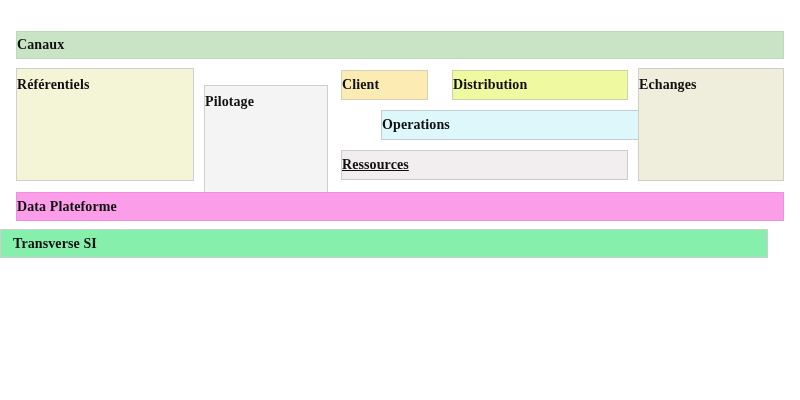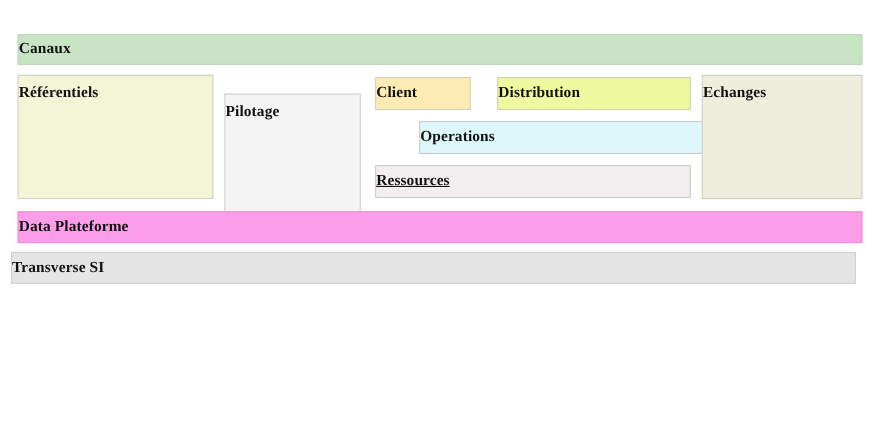--- a/index.html
+++ b/index.html
@@ -138,26 +138,27 @@
     left: 16px;
     top: 192px;
     width: 768px;
     height: 29px;
     background: #fb9de8;
     border-color: #f28fdd;
   }
 
   
   #block-transverse-si {
-    left: 10px;
+    left: 0;
     top: 229px;
     width: 768px;
     height: 29px;
-    background: #e5e5e5;
+    background: #86efac;
     border-color: #cfcfcf;
+    padding-left: 12px;
   }
 </style>
 </head>
 <body>
 
 <div class="canvas">
 
   <div class="block bar" id="block-canaux">
     <span class="label">Canaux</span>
   </div>

